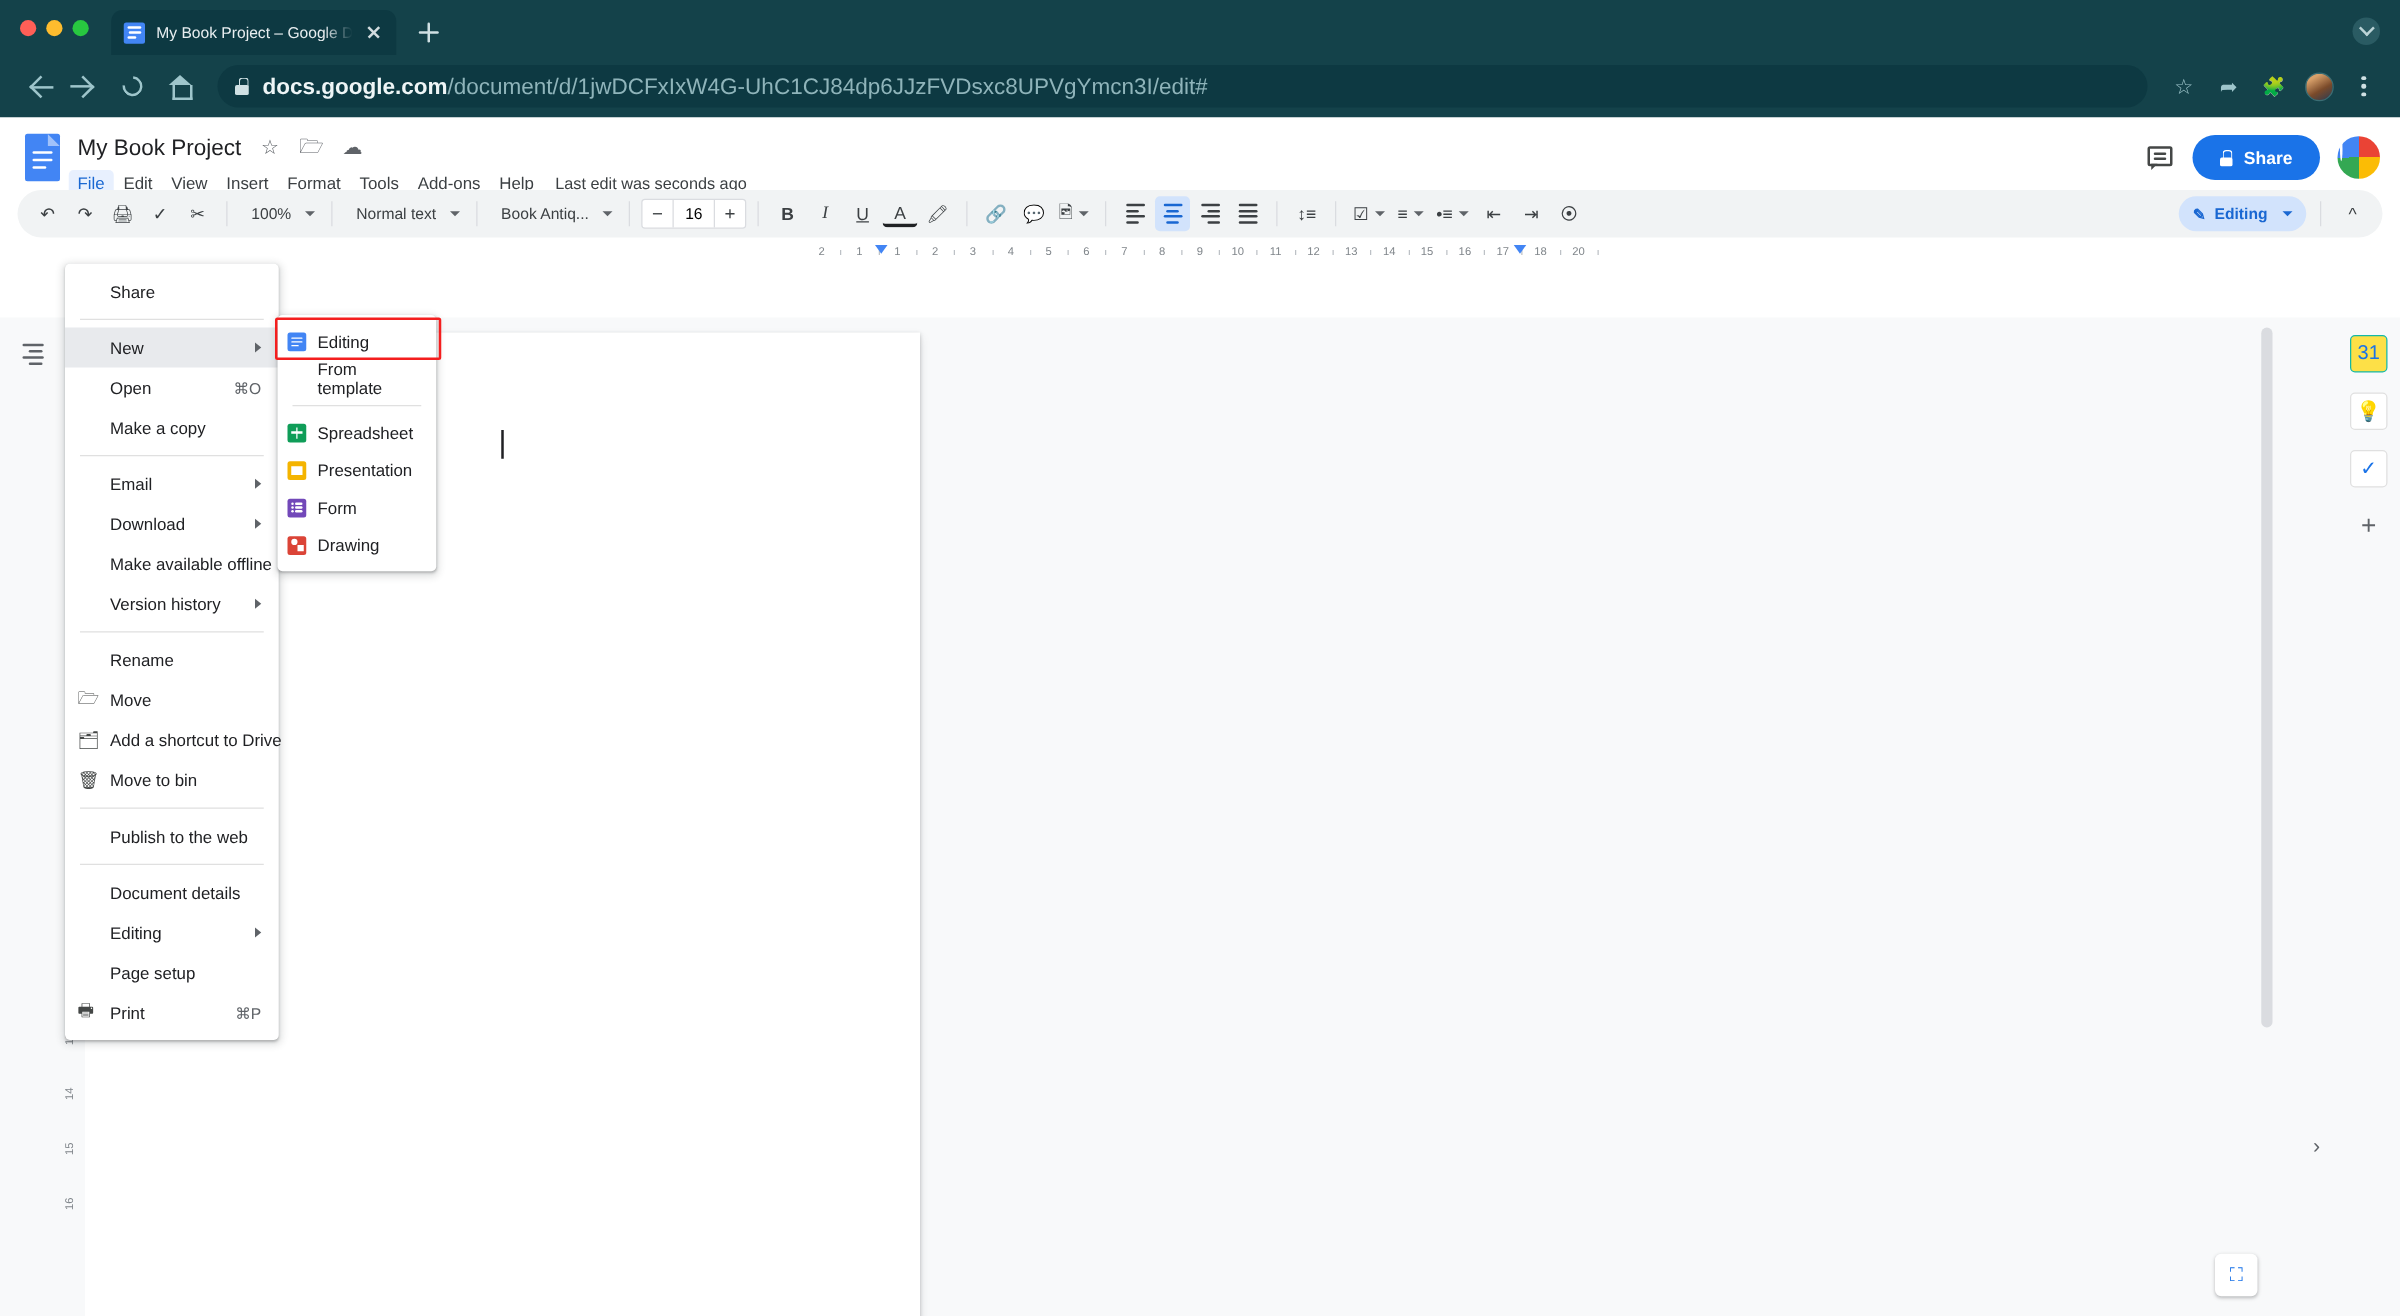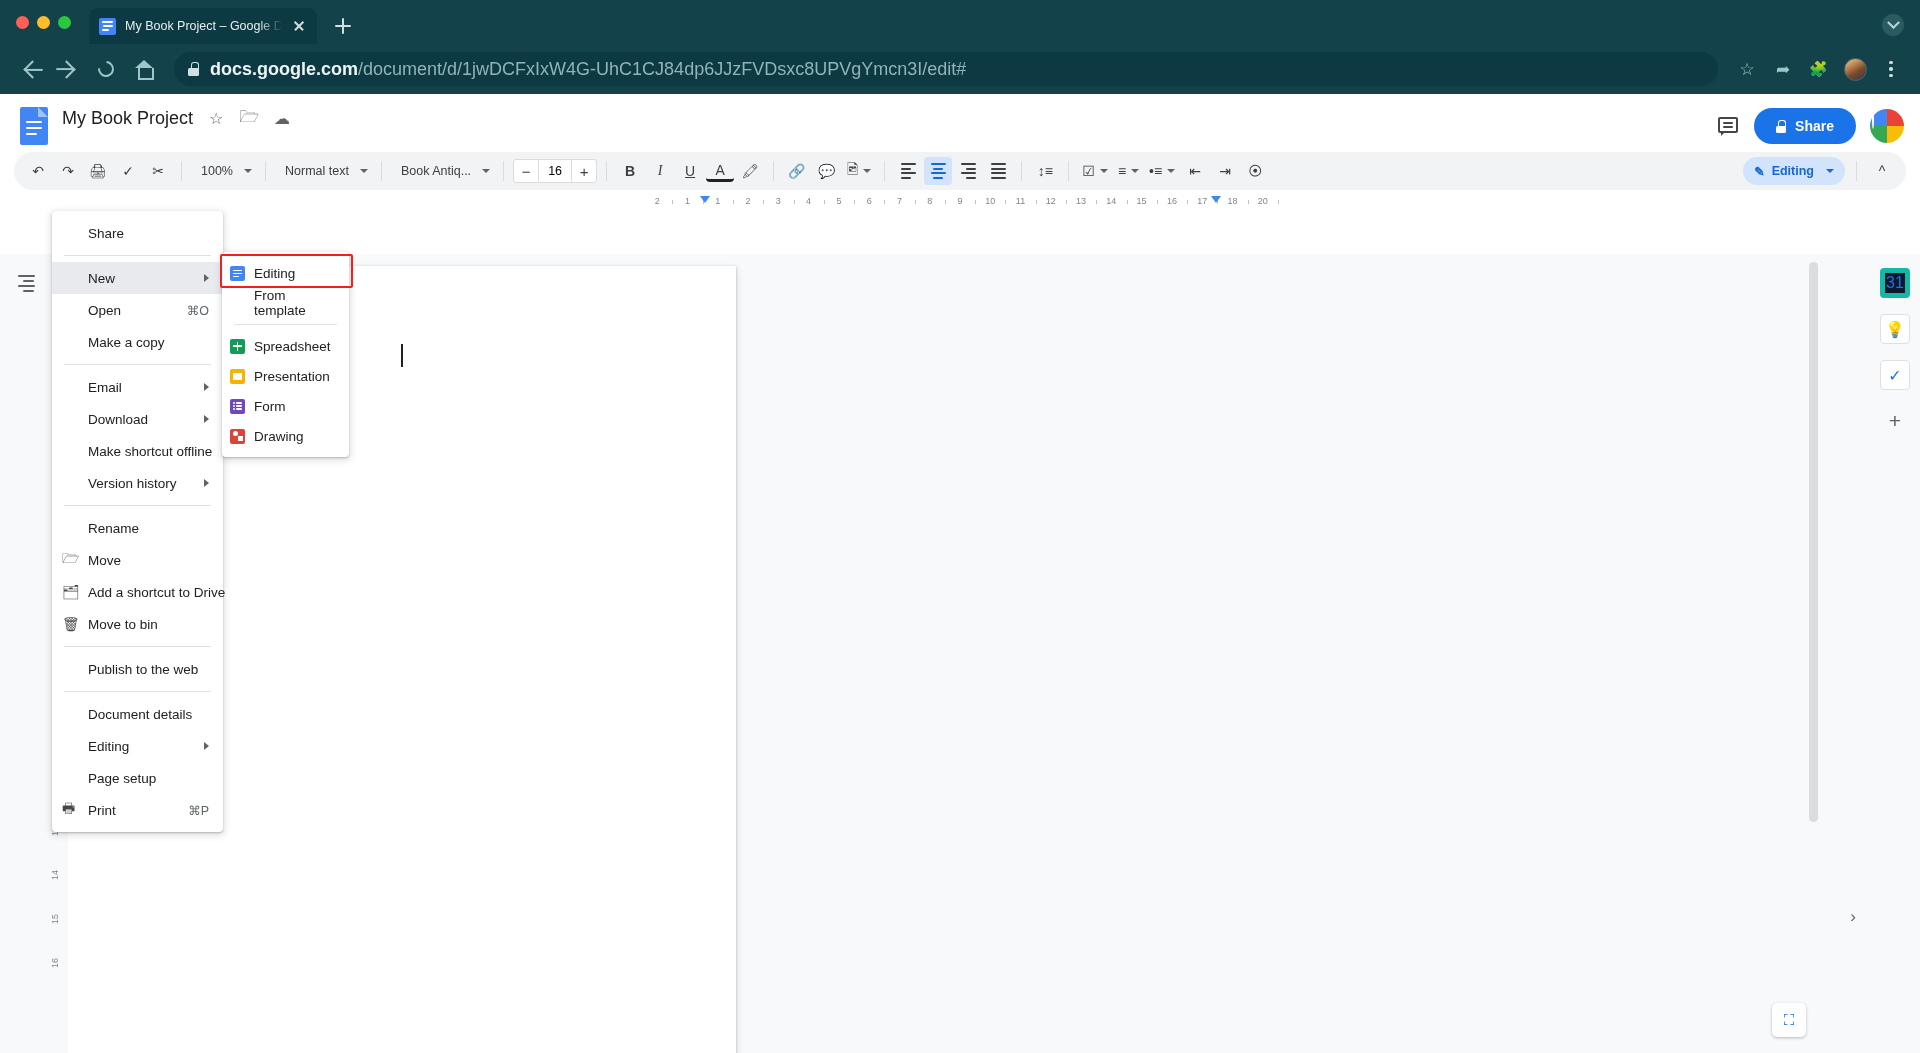--- a/index.html
+++ b/index.html
@@ -267,21 +267,21 @@
   .page {
     position: absolute; left: 0; top: 12px; width: 668px; height: 820px; background: #fff;
     box-shadow: 0 1px 3px rgba(60,64,67,.3), 0 4px 8px rgba(60,64,67,.15);
   }
   .caret-blink {
     position: absolute; left: 333px; top: 78px; width: 1.6px; height: 23px; background: #202124;
   }
 
   .right-rail { width: 50px; flex: none; padding-top: 14px; }
   .side-ic { width: 30px; height: 30px; margin: 0 auto 16px auto; border-radius: 4px; display: flex; align-items: center; justify-content: center; font-size: 16px; }
-  .side-ic.cal { background: #0f172a; border: 5px solid #14b8a6; color: #1a73e8; }
+  .side-ic.cal { background: #fde047; border: 1px solid #14b8a6; color: #1a73e8; }
   .side-ic.keep { background: #fff; border: 1px solid #e0e0e0; }
   .side-ic.tasks { background: #fff; border: 1px solid #e0e0e0; }
   .rail-plus { font-size: 21px; color: #5f6368; }
 
   .scroll-track { position: absolute; right: 52px; top: 8px; width: 9px; height: 690px; }
   .scroll-thumb { width: 9px; height: 560px; background: #dadce0; border-radius: 5px; }
 
   .explore-fab {
     position: absolute; right: 64px; bottom: 16px; width: 34px; height: 34px; border-radius: 5px;
     background: #fff; box-shadow: 0 1px 3px rgba(60,64,67,.35);
@@ -416,20 +416,31 @@
         <span class="ln a"></span>
           <span class="ln b"></span>
           <span class="ln c"></span>
       </div>
       <div class="title-block">
         <div class="title-row">
           <span class="doc-title">My Book Project</span>
           <span class="hdr-ic">☆</span>
           <span class="hdr-ic">🗁</span>
           <span class="hdr-ic">☁</span>
+        </div>
+        <div class="menubar">
+          <span class="menu-item active">File</span>
+          <span class="menu-item">Edit</span>
+          <span class="menu-item">View</span>
+          <span class="menu-item">Insert</span>
+          <span class="menu-item">Format</span>
+          <span class="menu-item">Tools</span>
+          <span class="menu-item">Add-ons</span>
+          <span class="menu-item">Help</span>
+          <span class="last-edit">Last edit was seconds ago</span>
         </div>
       </div>
       <div class="hdr-right">
         <span class="comment-ic">
           <span class="bx">
               <i></i>
               <i></i>
             </span>
             <span class="tail"></span>
         </span>
@@ -659,21 +670,21 @@
           <span class="mi-lbl">Email</span>
           <span class="mi-arrow"></span>
         </div>
         <div class="mi">
           <span class="mi-ic"></span>
           <span class="mi-lbl">Download</span>
           <span class="mi-arrow"></span>
         </div>
         <div class="mi">
           <span class="mi-ic"></span>
-          <span class="mi-lbl">Make shortcut offline</span>
+          <span class="mi-lbl">Make available offline</span>
         </div>
         <div class="mi">
           <span class="mi-ic"></span>
           <span class="mi-lbl">Version history</span>
           <span class="mi-arrow"></span>
         </div>
         <div class="mi-div"></div>
         <div class="mi">
           <span class="mi-ic"></span>
           <span class="mi-lbl">Rename</span>

